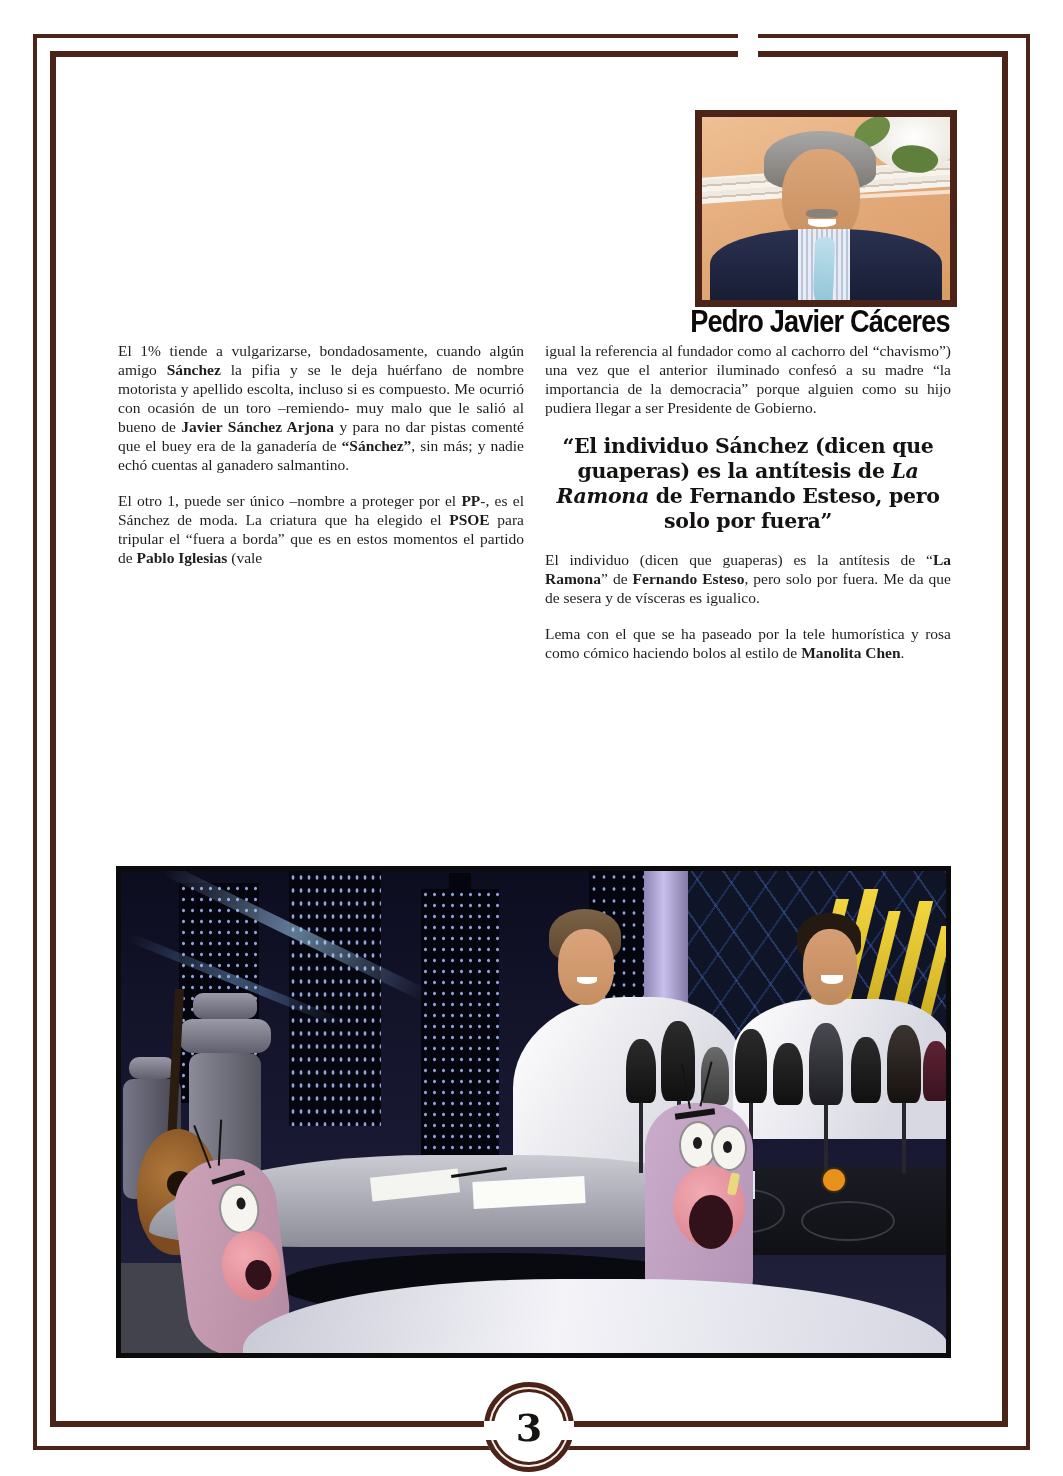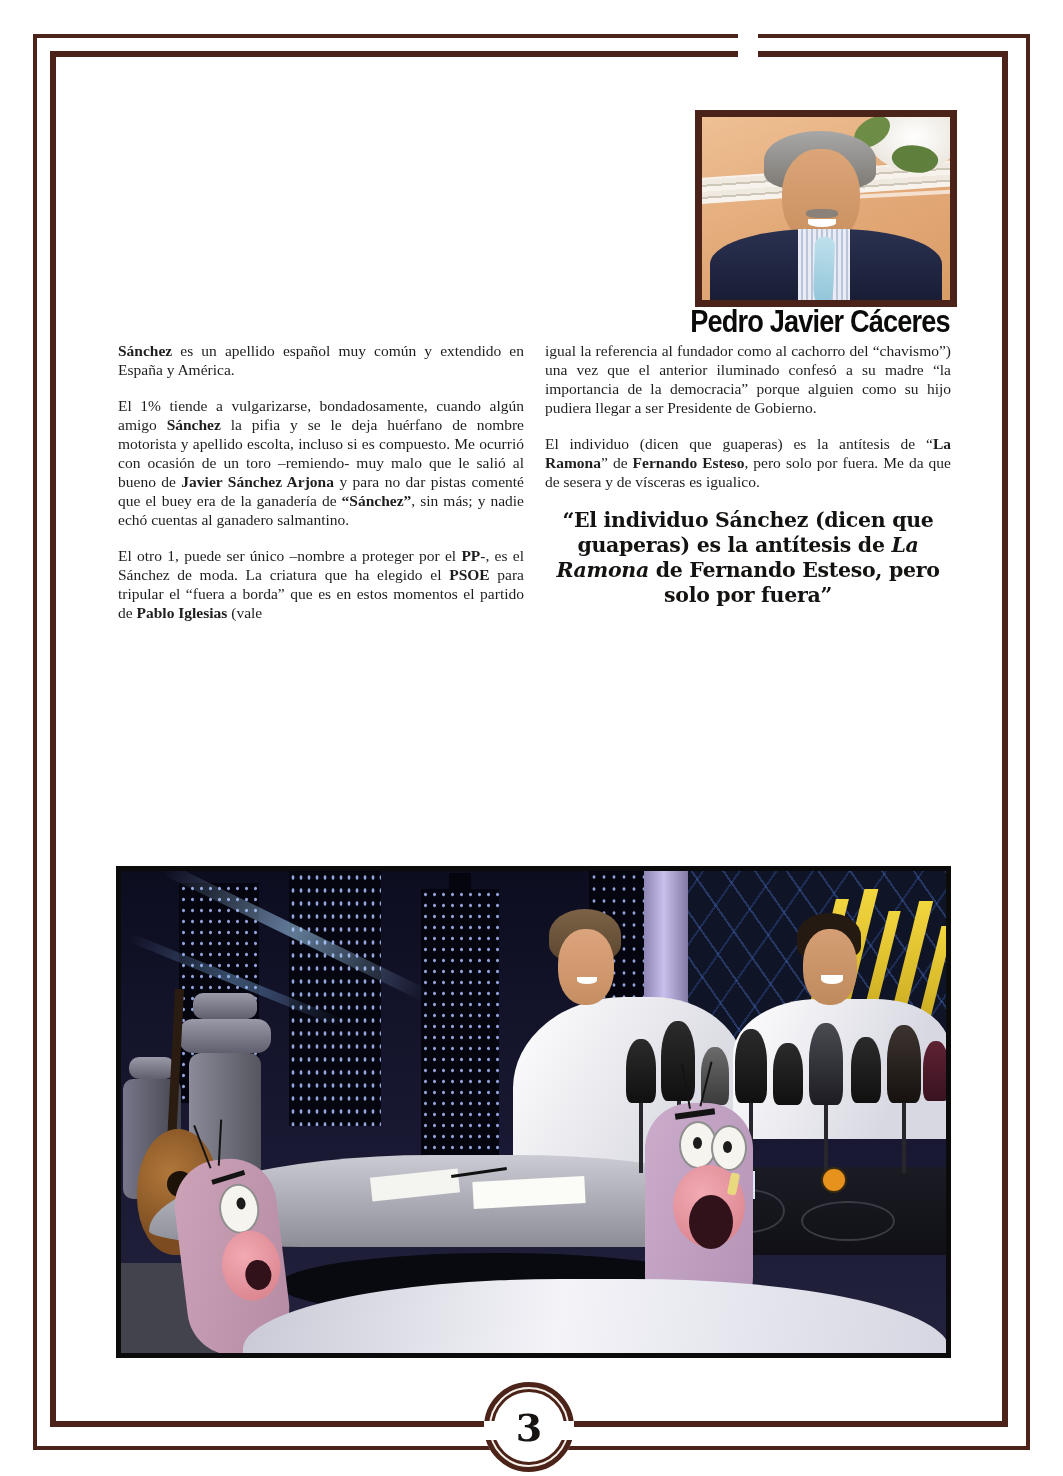--- a/index.html
+++ b/index.html
@@ -205,28 +205,28 @@
     <div class="ap-moustache"></div>
     <div class="ap-smile"></div>
     <div class="ap-suit"></div>
     <div class="ap-shirt"></div>
     <div class="ap-tie"></div>
   </div>
 
   <div class="byline">Pedro Javier Cáceres</div>
 
   <div class="col col-left">
-      <div class="block paragraph"><span class="b">Sánchez</span><span> es un apellido español muy común y extendido en España y América.</span></div>
       <div class="block paragraph"><span>El 1% tiende a vulgarizarse, bondadosamente, cuando algún amigo </span><span class="b">Sánchez</span><span> la pifia y se le deja huérfano de nombre motorista y apellido escolta, incluso si es compuesto. Me ocurrió con ocasión de un toro –remiendo- muy malo que le salió al bueno de </span><span class="b">Javier Sánchez Arjona</span><span> y para no dar pistas comenté que el buey era de la ganadería de </span><span class="b">“Sánchez”</span><span>, sin más; y nadie echó cuentas al ganadero salmantino.</span></div>
       <div class="block paragraph"><span>El otro 1, puede ser único –nombre a proteger por el </span><span class="b">PP</span><span>-, es el Sánchez de moda. La criatura que ha elegido el </span><span class="b">PSOE</span><span> para tripular el “fuera a borda” que es en estos momentos el partido de </span><span class="b">Pablo Iglesias</span><span> (vale</span></div>
     </div>
   <div class="col col-right">
       <div class="block paragraph"><span>igual la referencia al fundador como al cachorro del “chavismo”) una vez que el anterior iluminado confesó a su madre “la importancia de la democracia” porque alguien como su hijo pudiera llegar a ser Presidente de Gobierno.</span></div>
+      <div class="block pull-quote"><span>“El individuo Sánchez (dicen que guaperas) es la antítesis de </span><span class="i">La Ramona</span><span> de Fernando Esteso, pero solo por fuera”</span></div>
       <div class="block paragraph"><span>El individuo (dicen que guaperas) es la antítesis de “</span><span class="b">La Ramona</span><span>” de </span><span class="b">Fernando Esteso</span><span>, pero solo por fuera. Me da que de sesera y de vísceras es igualico.</span></div>
-      <div class="block pull-quote"><span>“El individuo Sánchez (dicen que guaperas) es la antítesis de </span><span class="i">La Ramona</span><span> de Fernando Esteso, pero solo por fuera”</span></div>
+      <div class="block paragraph"><span>Lema con el que se ha paseado por la tele humorística y rosa como cómico haciendo bolos al estilo de </span><span class="b">Manolita Chen</span><span>.</span></div>
     </div>
 
   <div class="studio-photo">
     <div class="sp bldg b1"></div>
     <div class="sp bldg b2"></div>
     <div class="sp bldg b3"></div>
     <div class="sp bldg b4"></div>
     <div class="sp beam1"></div>
     <div class="sp beam2"></div>
     <div class="sp tower t1a"></div>

